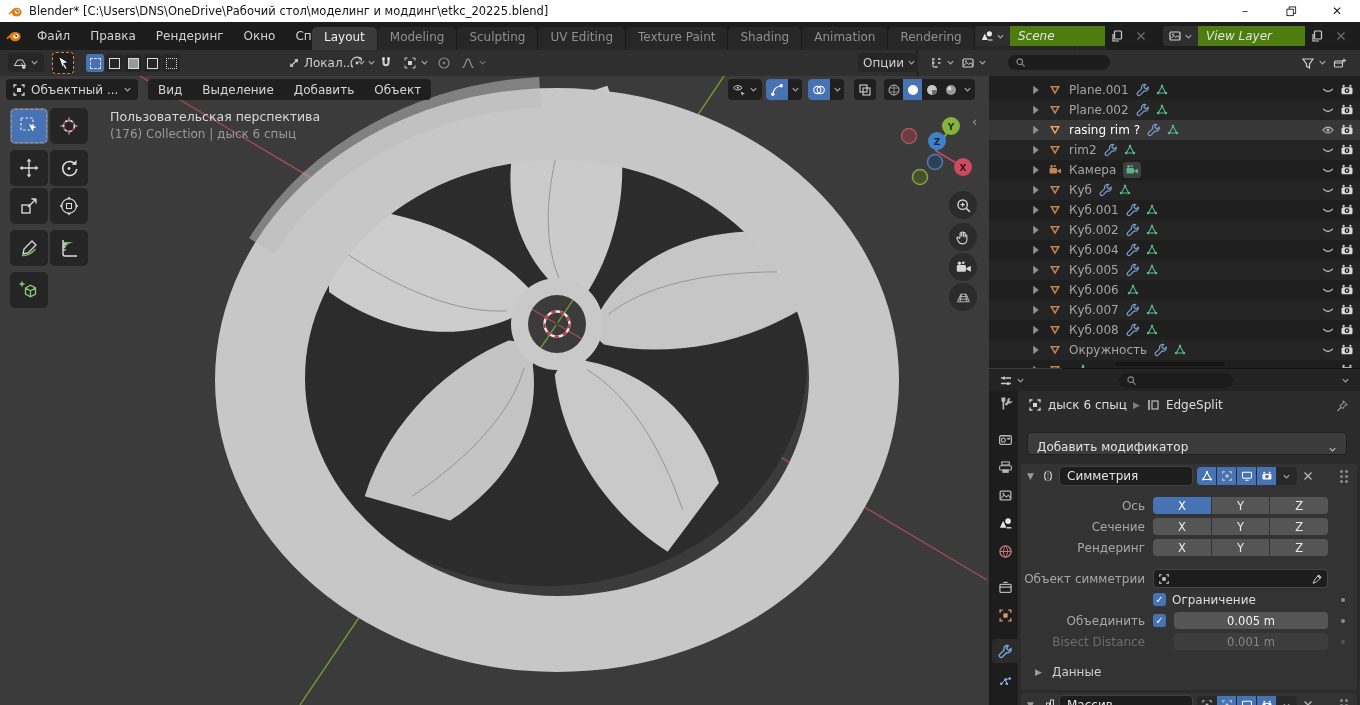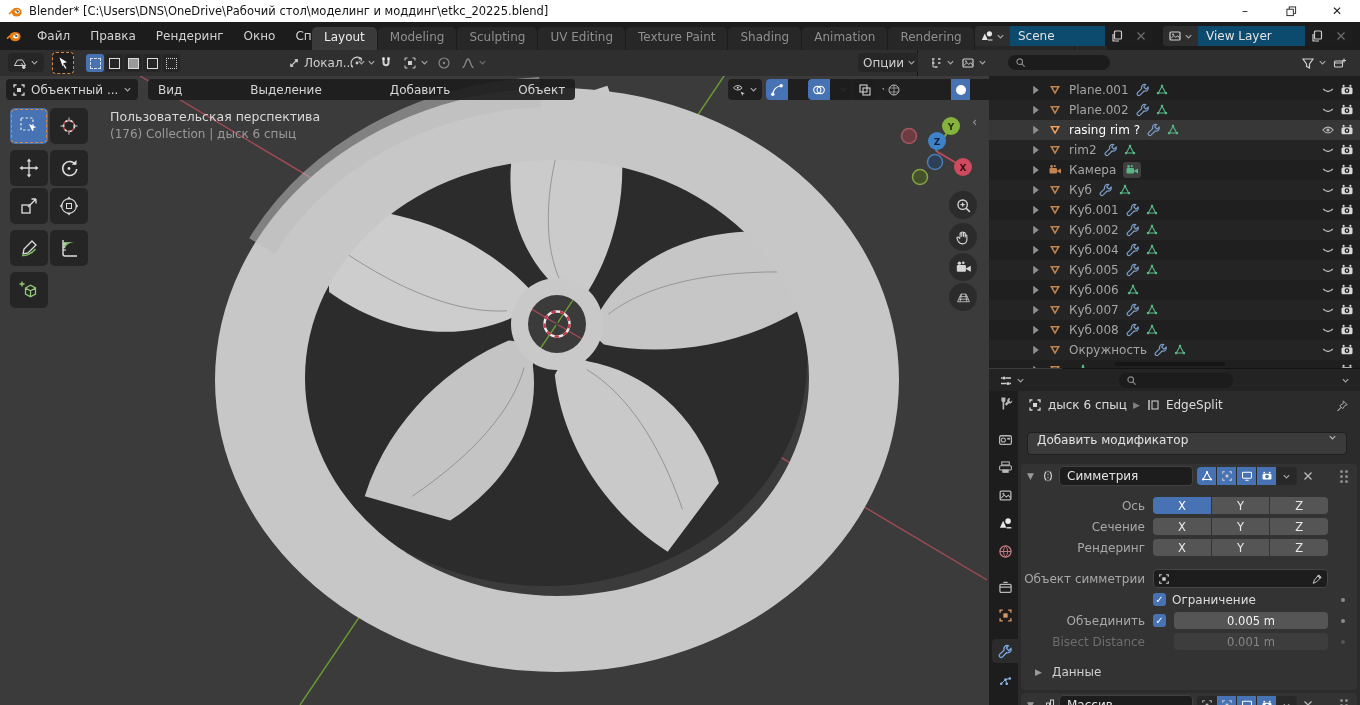--- a/index.html
+++ b/index.html
@@ -22,38 +22,38 @@
 
   
   #topbar{left:0;top:22px;width:1360px;height:28px;background:#1c1c1c;}
   #mainmenus{position:absolute;left:6px;top:0;height:28px;display:flex;align-items:center;gap:2px;}
   #mainmenus .menu{padding:3px 9px;border-radius:4px;color:#d2d2d2;}
   #tabs{position:absolute;left:312px;top:5px;display:flex;gap:1px;height:23px;}
   .tab{padding:3px 12px 5px;background:#272727;color:#8f8f8f;border-radius:5px 5px 0 0;white-space:nowrap;}
   .tab.active{background:#3a3a3a;color:#ececec;}
   .idwidget{position:absolute;top:4px;height:20px;display:flex;align-items:center;background:#262626;border-radius:4px;overflow:hidden;}
   .idwidget .seg-icon{display:flex;align-items:center;gap:2px;padding:0 5px;height:100%;background:#2e2e2e;}
-  .idwidget .seg-text{padding:0 8px;height:100%;display:flex;align-items:center;background:#0c4a6e;color:#e3e3e3;}
+  .idwidget .seg-text{padding:0 8px;height:100%;display:flex;align-items:center;background:#4d7c0f;color:#e3e3e3;font-style:italic;}
   .idwidget .seg-btn{padding:0 5px;height:100%;display:flex;align-items:center;color:#cccccc;background:#1d1d1d;}
   .idwidget .seg-x{color:#6f6f6f;}
 
   
   #toolsettings{left:0;top:50px;width:917px;height:26px;background:#2f2f2f;border-bottom:1px solid #191919;}
   #outlhdr{left:918px;top:50px;width:442px;height:26px;background:#2f2f2f;border-bottom:1px solid #191919;}
   .hbtn{display:flex;align-items:center;gap:3px;background:#262626;border-radius:4px;height:19px;padding:0 5px;color:#cfcfcf;}
   .hbtn.flat{background:transparent;}
   .searchpill{background:#1c1c1c;border-radius:9px;height:15px;display:flex;align-items:center;padding:0 7px;gap:4px;color:#8a8a8a;}
   .selmode{width:18px;height:18px;border-radius:3px;background:#262626;display:flex;align-items:center;justify-content:center;}
   .selmode.active{background:#4772b3;}
   .sq{width:9px;height:9px;border:1px dashed #dcdcdc;}
   .sq.s2{border-style:solid;} .sq.s3{border-style:solid;background:#9a9a9a;} .sq.s4{border-style:double;} .sq.s5{border-style:dotted;}
 
   
   #viewport{left:0;top:76px;width:1062px;height:629px;background:#3b3b3b;overflow:hidden;}
-  .vpill{position:absolute;display:flex;align-items:center;background:rgba(29,29,29,.92);border-radius:4px;height:21px;color:#d6d6d6;gap:48px;}
+  .vpill{position:absolute;display:flex;align-items:center;background:rgba(29,29,29,.92);border-radius:4px;height:21px;color:#d6d6d6;}
   .vmenu{padding:0 10px;height:100%;display:flex;align-items:center;}
   .togcell{width:22px;height:21px;display:flex;align-items:center;justify-content:center;}
   .togcell.on{background:#4772b3;}
   .vtext1{color:#d8d8d8;font-size:12.5px;}
   .vtext2{color:#9a9a9a;font-size:12px;}
   .tbtn{width:38px;height:36px;border-radius:5px;background:rgba(36,36,36,.9);display:flex;align-items:center;justify-content:center;}
   .tbtn.active{background:#4772b3;outline:1px dashed #d8893f;outline-offset:-2px;}
   .fbtn{width:28px;height:28px;border-radius:50%;background:rgba(38,38,38,.72);color:#d6d6d6;
         display:flex;align-items:center;justify-content:center;}
   .fbtn svg{width:17px;height:17px;}
@@ -93,21 +93,21 @@
   .seggrp{display:flex;flex:1;border-radius:4px;overflow:hidden;gap:1px;}
   .seg{flex:1;height:17px;background:#555555;color:#eaeaea;display:flex;align-items:center;justify-content:center;font-size:11.5px;}
   .seg.on{background:#4772b3;color:#ffffff;}
   .objfield{flex:1;background:#1d1d1d;border:1px solid #454545;border-radius:4px;height:17px;display:flex;align-items:center;padding:0 4px;gap:4px;}
   .valfield{flex:1;background:#555555;border-radius:4px;height:17px;display:flex;align-items:center;justify-content:center;color:#f2f2f2;font-size:11.5px;}
   .valfield.dis{background:#3d3d3d;color:#868686;}
   .cbx{width:13px;height:13px;border-radius:3px;background:#4772b3;color:#fff;display:flex;align-items:center;
        justify-content:center;font-size:10px;flex:0 0 auto;}
   .dots{width:3px;height:3px;border-radius:50%;background:#8a8a8a;
         box-shadow:5px 0 #8a8a8a,0 5px #8a8a8a,5px 5px #8a8a8a,0 -5px #8a8a8a,5px -5px #8a8a8a;}
-  .addmod{position:absolute;display:flex;align-items:flex-start;background:#3b3b3b;border:1px solid #1f1f1f;border-radius:4px;
+  .addmod{position:absolute;display:flex;align-items:flex-end;background:#3b3b3b;border:1px solid #1f1f1f;border-radius:4px;
           color:#e2e2e2;padding:0 9px;height:21px;}
   .expander{color:#9a9a9a;font-size:9px;width:10px;flex:0 0 auto;}
 </style>
 </head>
 <body>
 
 <div id="app">
 
   <div id="titlebar" class="abs">
     <span class="logo ic">

